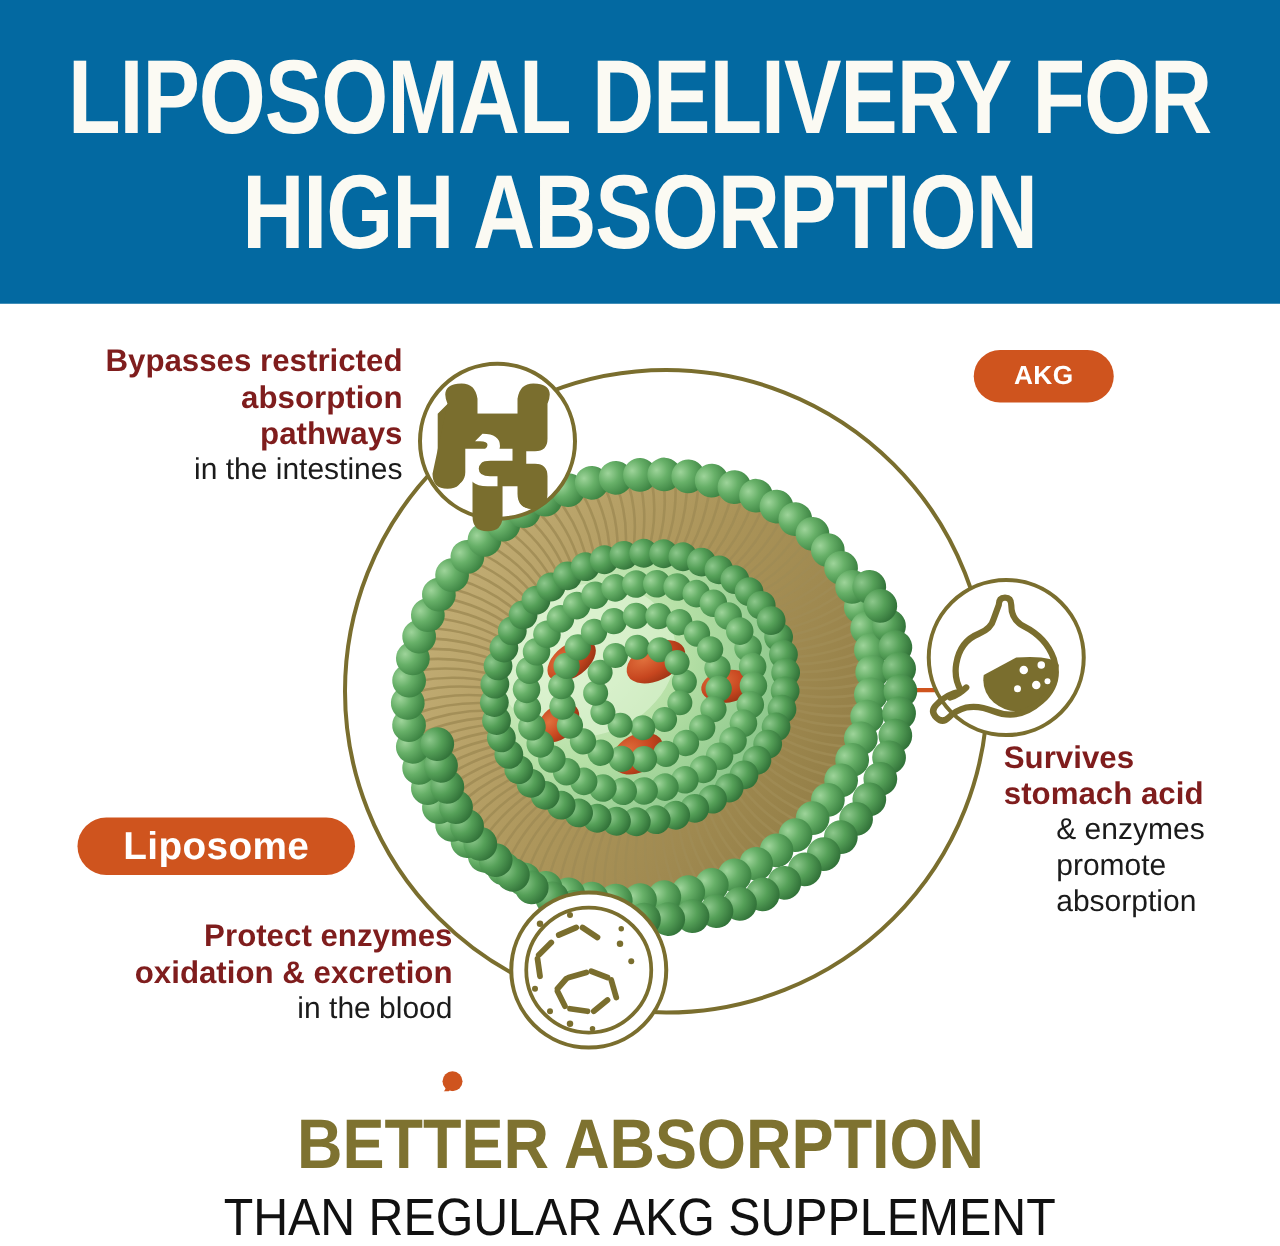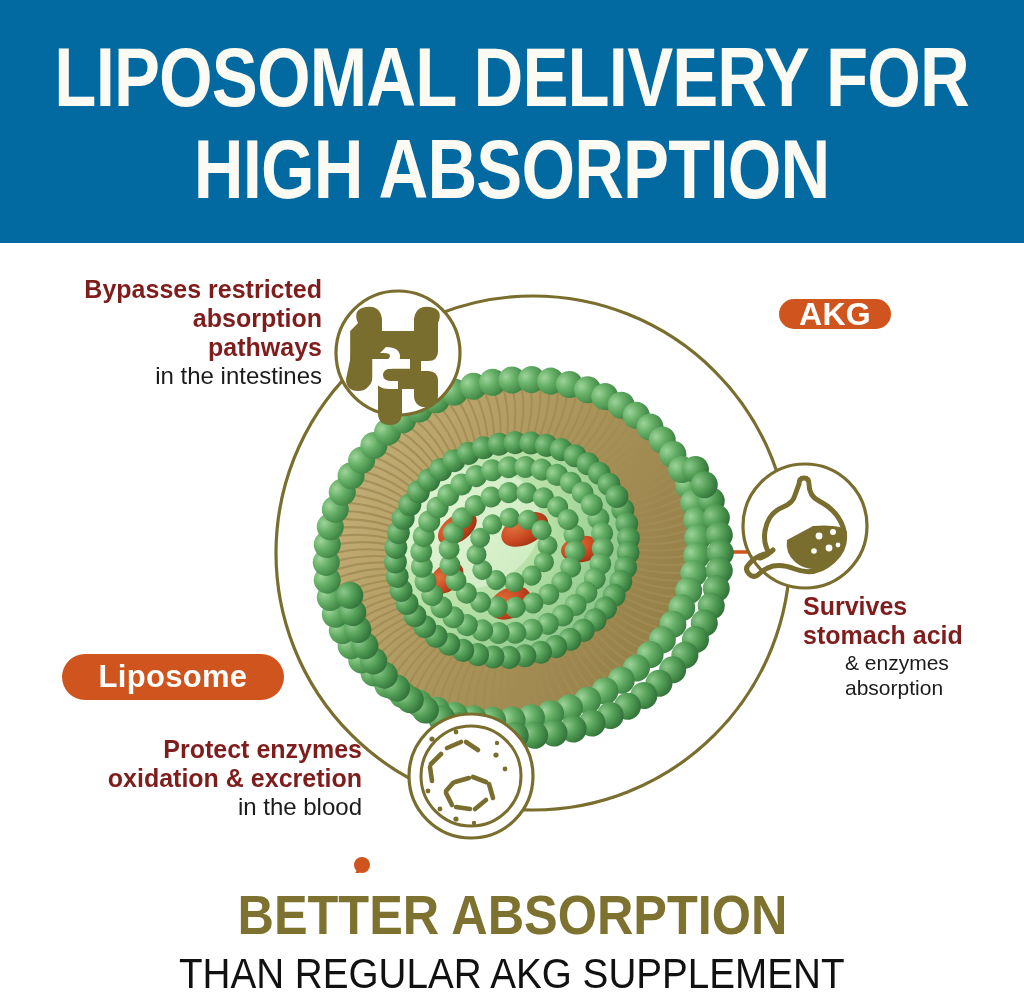--- a/index.html
+++ b/index.html
@@ -47,34 +47,34 @@
   .callout .light{
     font-weight:400;color:#1b1b1b;font-size:24px;line-height:1.2;
     font-family:"Liberation Sans",sans-serif;
     padding-left:42px;
   }
 
   #callout-intestines{left:0px;top:275px;width:322px;text-align:right;}
   #callout-blood{left:0px;top:735px;width:362px;text-align:right;}
   #callout-stomach{left:803px;top:592px;width:215px;text-align:left;}
   #callout-stomach .strong{font-size:25px;}
-  #callout-stomach .light{font-size:21px;}
+  #callout-stomach .light{font-size:24px;}
 
   
   .pill{
     position:absolute;
     background:#cf541e;
     color:#ffffff;
     font-weight:700;
     display:flex;align-items:center;justify-content:center;
     border-radius:999px;
     font-family:"Liberation Sans",sans-serif;
     letter-spacing:0.3px;
   }
-  #pill-akg{left:779px;top:299px;width:112px;height:30px;font-size:32px;}
+  #pill-akg{left:779px;top:280px;width:112px;height:42px;font-size:21px;}
   #pill-liposome{left:62px;top:654px;width:222px;height:46px;font-size:31px;}
 
   
   .bottom{
     position:absolute;left:0;top:873px;width:1024px;height:124px;
     display:flex;flex-direction:column;align-items:center;justify-content:flex-start;
   }
   .bottom-main{
     color:#7e7230;
     font-family:"Liberation Sans Narrow","Liberation Sans",sans-serif;
@@ -604,20 +604,21 @@
   <div class="callout" id="callout-blood">
     <div class="strong">Protect enzymes</div>
     <div class="strong">oxidation &amp; excretion</div>
     <div class="light">in the blood</div>
   </div>
 
   <div class="callout" id="callout-stomach">
     <div class="strong">Survives</div>
     <div class="strong">stomach acid</div>
     <div class="light">&amp; enzymes</div>
+    <div class="light">promote</div>
     <div class="light">absorption</div>
   </div>
 
   <div class="pill" id="pill-akg">AKG</div>
   <div class="pill" id="pill-liposome">Liposome</div>
 
   <div class="bottom">
     <div class="bottom-main">BETTER ABSORPTION</div>
     <div class="bottom-sub">THAN REGULAR AKG SUPPLEMENT</div>
   </div>

